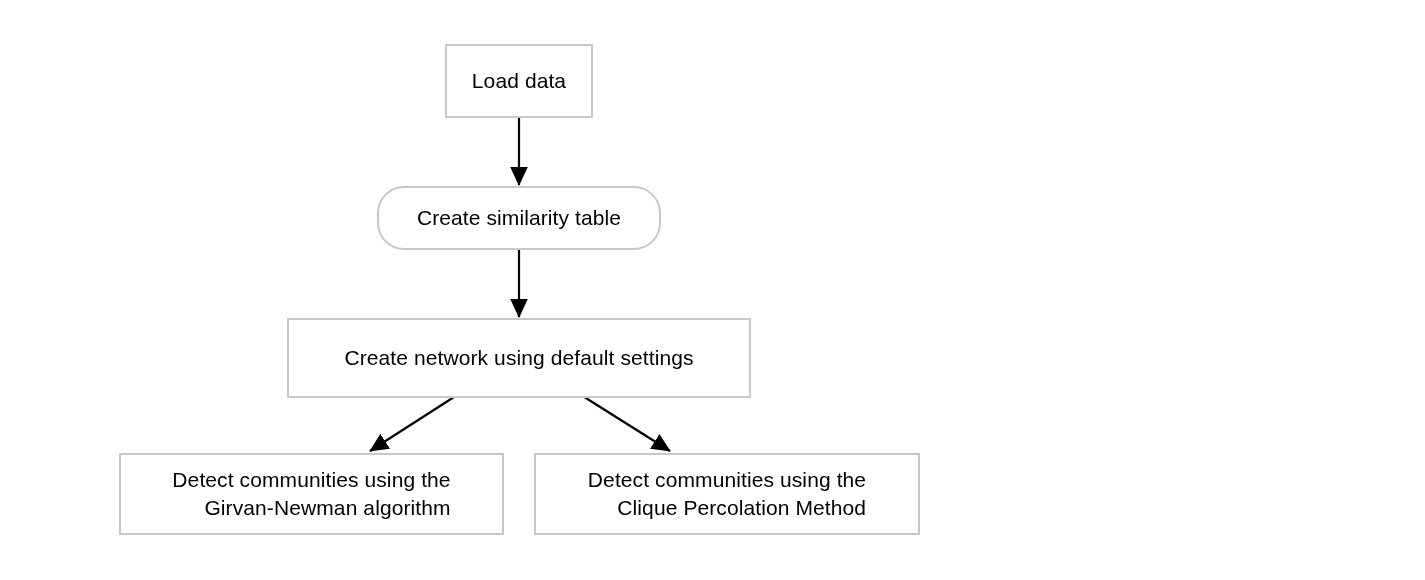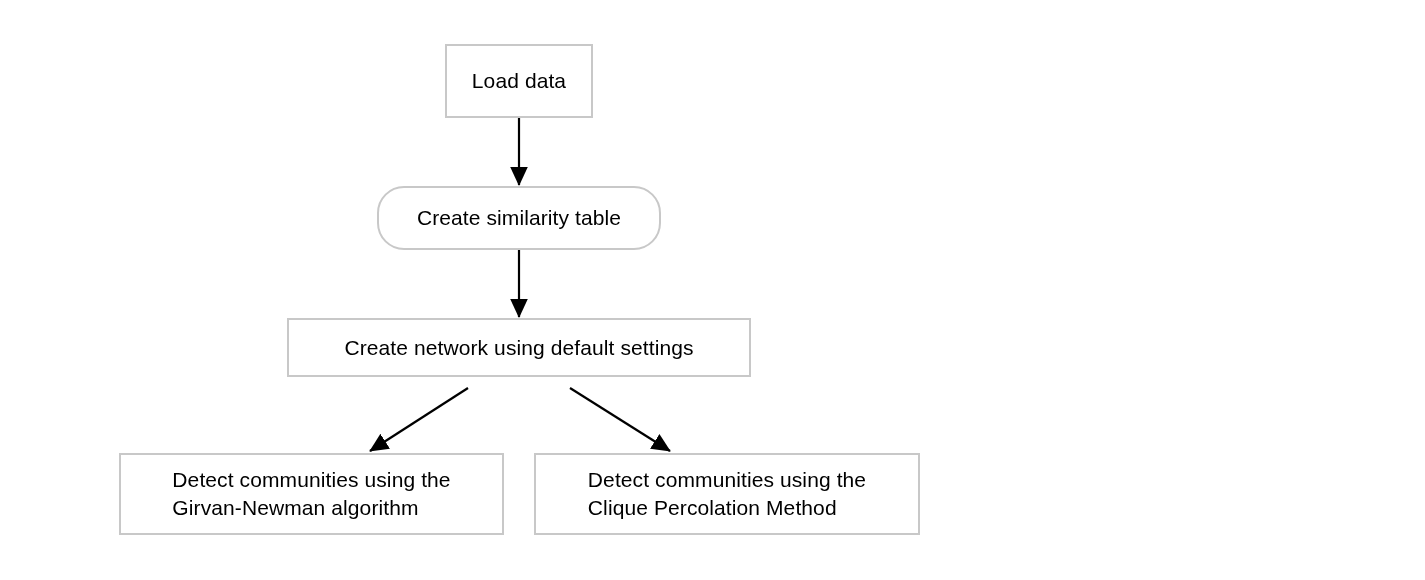--- a/index.html
+++ b/index.html
@@ -18,21 +18,21 @@
     overflow: hidden;
   }
   .node {
     position: absolute;
     box-sizing: border-box;
     background: #ffffff;
     border: 2px solid #c8c8c8;
     display: flex;
     align-items: center;
     justify-content: center;
-    text-align: left;
+    text-align: right;
     color: #000000;
     font-size: 21px;
     line-height: 1.32;
     letter-spacing: 0.1px;
     white-space: pre-line;
     z-index: 2;
   }
   #edges {
     position: absolute;
     left: 0;
@@ -60,21 +60,21 @@
 
     <line x1="468" y1="388" x2="370" y2="451" stroke="#000000" stroke-width="2.2" marker-end="url(#arrowhead)"></line>
 
     <line x1="570" y1="388" x2="670" y2="451" stroke="#000000" stroke-width="2.2" marker-end="url(#arrowhead)"></line>
   </svg>
 
   <div class="node" style="left:445px; top:44px; width:148px; height:74px;">Load data</div>
 
   <div class="node" style="left:377px; top:186px; width:284px; height:64px;border-radius:27px;">Create similarity table</div>
 
-  <div class="node" style="left:287px; top:318px; width:464px; height:59px;">Create network using default settings</div>
+  <div class="node" style="left:287px; top:318px; width:464px; height:80px;">Create network using default settings</div>
 
   <div class="node" style="left:119px; top:453px; width:385px; height:82px;">Detect communities using the
 Girvan-Newman algorithm</div>
 
   <div class="node" style="left:534px; top:453px; width:386px; height:82px;">Detect communities using the
 Clique Percolation Method</div>
 
 </div>
 
 </body></html>

